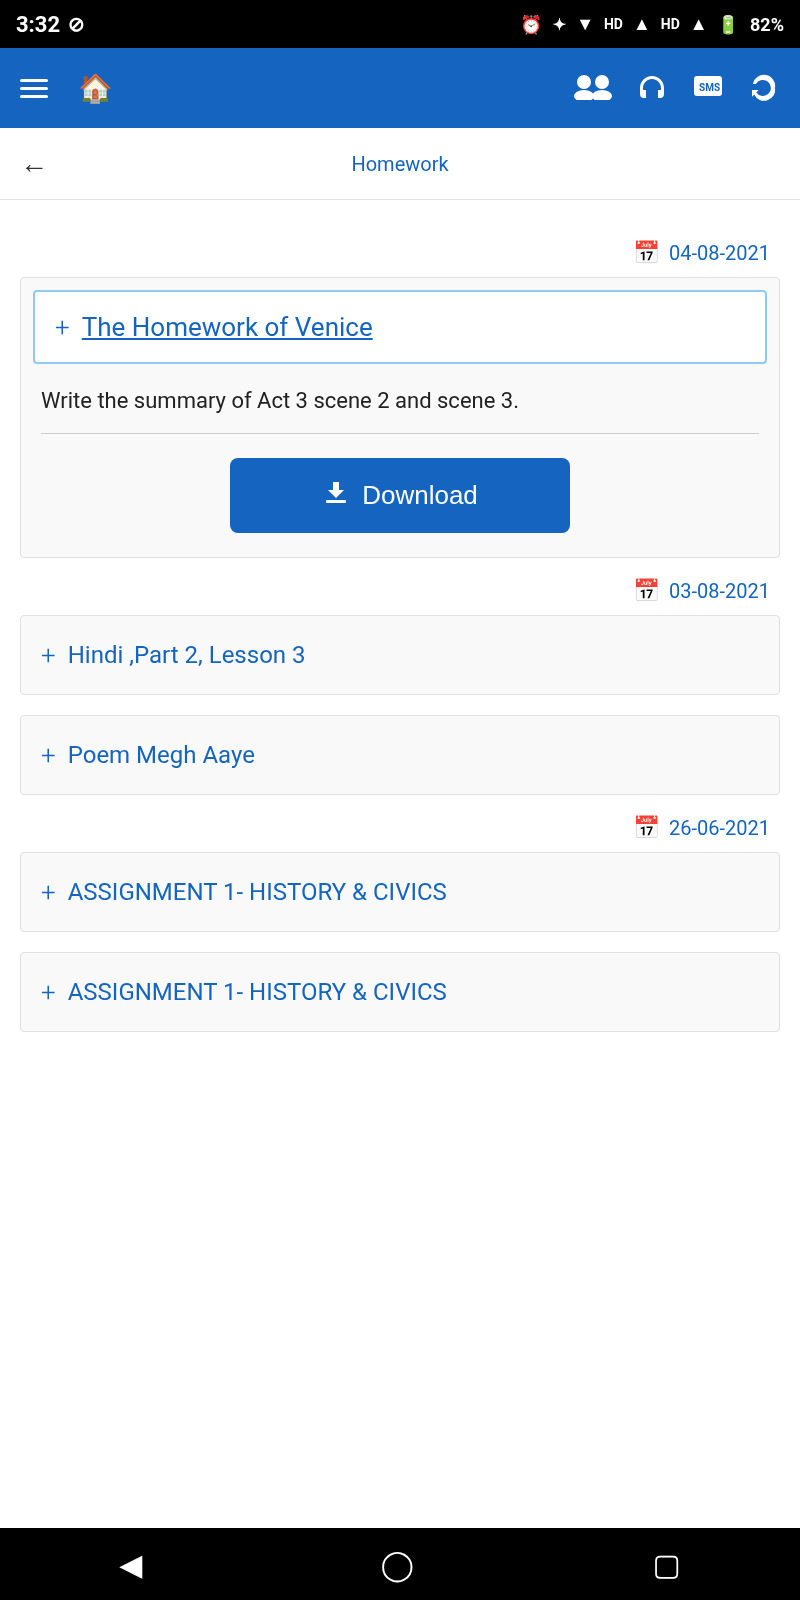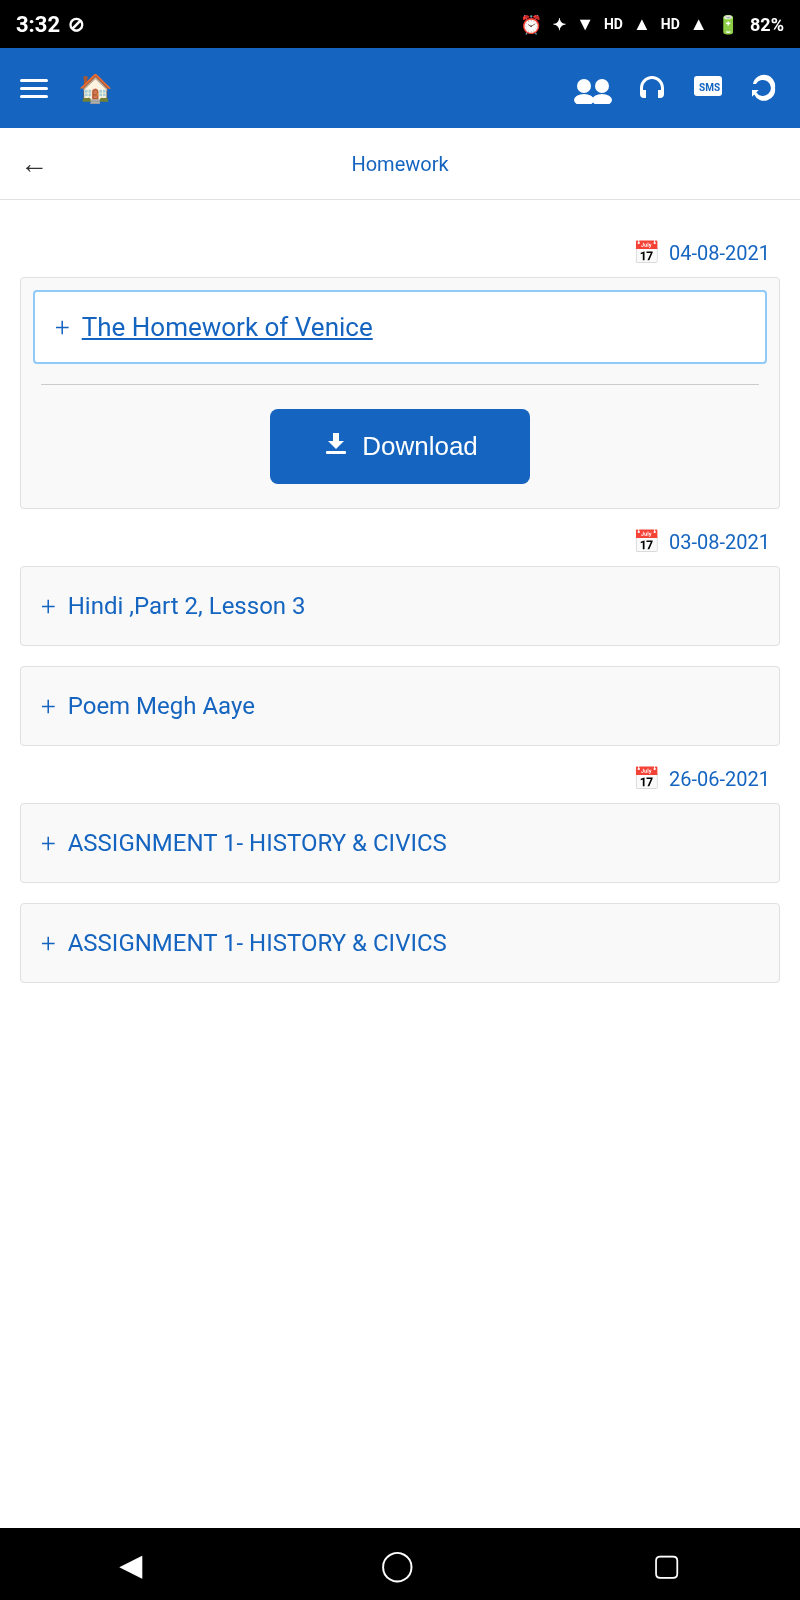--- a/index.html
+++ b/index.html
@@ -29,21 +29,21 @@
     
     .nav-bar {
       background: #1565C0;
       height: 80px;
       display: flex;
       align-items: center;
       justify-content: space-between;
       padding: 0 20px;
     }
     .nav-left { display: flex; align-items: center; gap: 30px; }
-    .nav-right { display: flex; align-items: flex-end; gap: 24px; }
+    .nav-right { display: flex; align-items: flex-start; gap: 24px; }
     .nav-icon {
       color: #fff;
       font-size: 28px;
       cursor: pointer;
     }
 
     
     .page-header {
       background: #fff;
       height: 72px;
@@ -141,21 +141,21 @@
       justify-content: center;
       gap: 12px;
       background: #1565C0;
       color: #fff;
       border: none;
       border-radius: 8px;
       padding: 20px 40px;
       font-size: 26px;
       cursor: pointer;
       margin: 0 auto;
-      width: 260px;
+      width: 340px;
     }
     .download-btn .dl-icon {
       font-size: 26px;
     }
 
     
     .card-header-collapsed {
       padding: 24px 20px;
       display: flex;
       align-items: center;
@@ -271,20 +271,21 @@
     <span class="calendar-icon">📅</span>
     <span>04-08-2021</span>
   </div>
 
   <div class="homework-card">
     <div class="card-header-expanded">
       <span class="plus-icon">+</span>
       <span class="card-title">The Homework of Venice</span>
     </div>
     <div class="card-content">
+      <p class="card-description">Write the summary of Act 3 scene 2 and scene 3.</p>
       <hr class="card-divider">
       <button class="download-btn">
         <span class="dl-icon">
           <svg width="28" height="28" viewBox="0 0 28 28" fill="white">
             <path d="M14 20l-8-8h5V4h6v8h5l-8 8z"></path>
             <rect x="4" y="22" width="20" height="3" rx="1"></rect>
           </svg>
         </span>
         <span>Download</span>
       </button>

